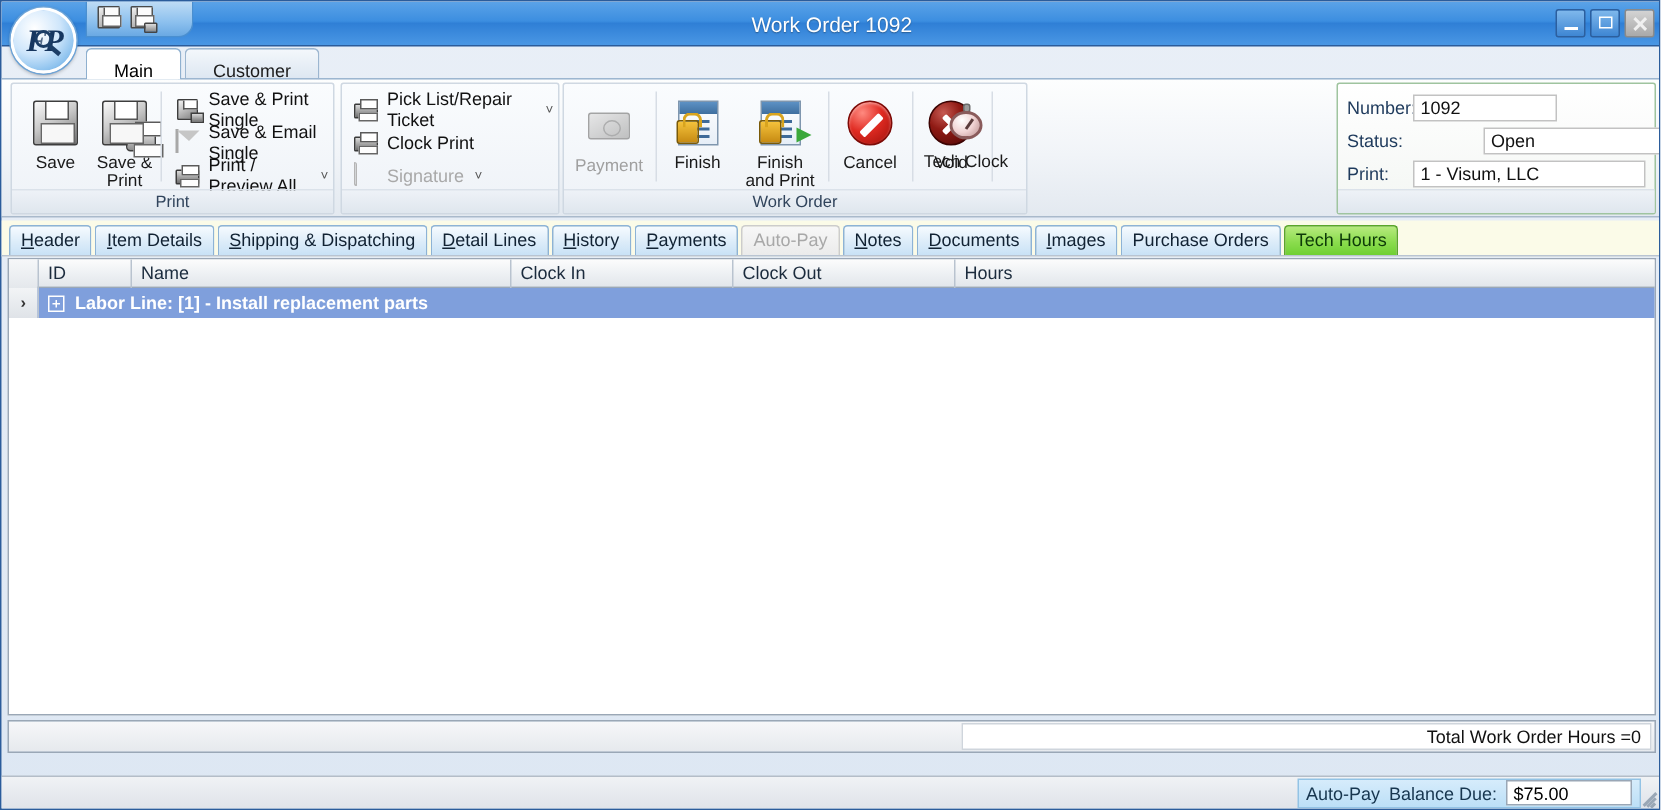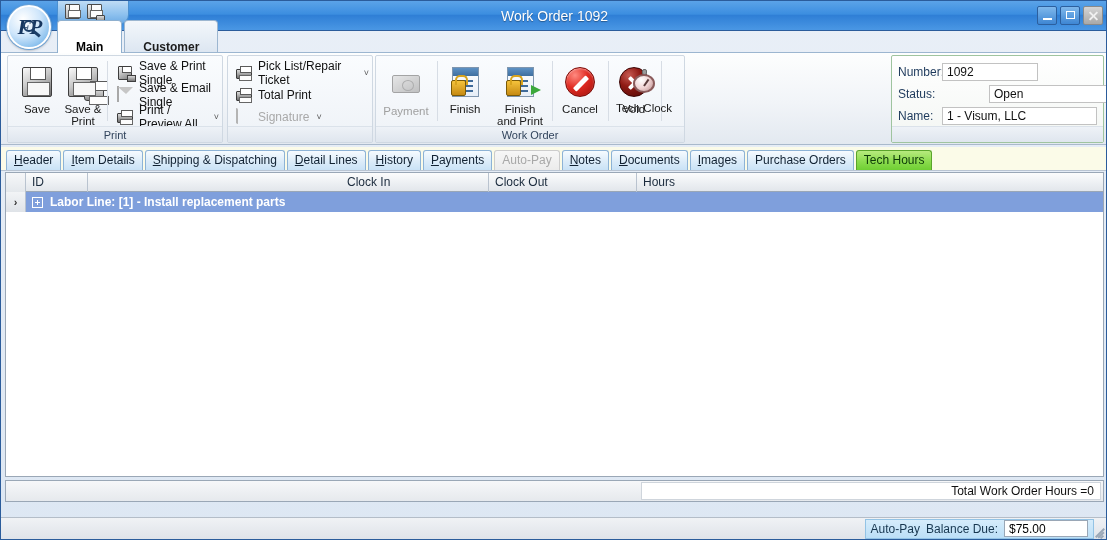--- a/index.html
+++ b/index.html
@@ -90,25 +90,25 @@
   }
   .winbtn .x-g { transform: rotate(45deg); }
   .winbtn .x-g2 { transform: rotate(-45deg); }
 
   
   .ribbon-tabs {
     position: absolute; left: 56px; top: 30px; height: 22px;
     display: flex; align-items: flex-end; gap: 2px;
   }
   .rtab {
-    height: 21px; line-height: 20px; padding: 16px 18px;
+    height: 21px; line-height: 20px; padding: 4px 18px;
     border: 1px solid #9cb6d0; border-bottom: none;
     border-radius: 4px 4px 0 0;
     background: linear-gradient(180deg,#f3f7fb,#dce6f1);
-    color: #1c1c1c; font-size: 12px; cursor: pointer; font-weight: bold;
+    color: #1c1c1c; font-size: 12px; cursor: pointer;
   }
   .rtab.active {
     background: #ffffff; border-color: #8fb0cf;
     color: #000; position: relative; z-index: 3;
   }
 
   
   .ribbon {
     position: absolute; left: 0; top: 51px; width: 1107px; height: 93px;
     background: linear-gradient(180deg,#fdfefe 0%, #f1f4f8 55%, #e3e9f0 100%);
@@ -454,21 +454,21 @@
               <span class="sm-printer"></span>
             </span>
           <span>Pick List/Repair Ticket</span>
           <span class="caret">˅</span>
         </div>
 
         <div class="small-btn" style="left:5px; top:28px;">
           <span class="sic">
               <span class="sm-printer"></span>
             </span>
-          <span>Total Print</span>
+          <span>Clock Print</span>
         </div>
 
         <div class="small-btn dis" style="left:5px; top:50px;">
           <span class="sic"><span class="ic-sig"></span></span>
           <span>Signature</span>
           <span class="caret">˅</span>
         </div>
 
       </div>
       <div class="rgroup-label"></div>
@@ -556,21 +556,21 @@
     <div class="infopanel">
       <div class="inforow" style="top:6px;">
         <span class="infolabel">Number:</span>
         <span class="infoval" style="width:96px;">1092</span>
       </div>
       <div class="inforow" style="top:28px;">
         <span class="infolabel">Status:</span>
         <span class="infoval" style="width:155px;margin-left:47px;">Open</span>
       </div>
       <div class="inforow" style="top:50px;">
-        <span class="infolabel">Name:</span>
+        <span class="infolabel">Print:</span>
         <span class="infoval" style="width:155px;">1 - Visum, LLC</span>
       </div>
       <div class="foot"></div>
     </div>
 
   </div>
 
   <div class="tabstrip">
     <div class="dtab"><u>H</u>eader</div>
     <div class="dtab"><u>I</u>tem Details</div>
@@ -583,20 +583,21 @@
     <div class="dtab"><u>D</u>ocuments</div>
     <div class="dtab"><u>I</u>mages</div>
     <div class="dtab">Purchase Orders</div>
     <div class="dtab active">Tech Hours</div>
   </div>
 
   <div class="gridwrap">
     <div class="gridhead">
       <div class="gcell indicator" style="left:0; width:20px;"></div>
       <div class="gcell" style="left:20px; width:62px;">ID</div>
+      <div class="gcell" style="left:82px; width:253px;">Name</div>
       <div class="gcell" style="left:483px; width:148px;">Clock Out</div>
       <div class="gcell" style="left:335px; width:148px;">Clock In</div>
       <div class="gcell" style="left:631px; width:466px; border-right:none;">Hours</div>
     </div>
 
     <div class="gridrow">
       <div class="rowind">›</div>
       <div class="expander"></div>
       <div class="rowtext">Labor Line: [1] - Install replacement parts</div>
     </div>

